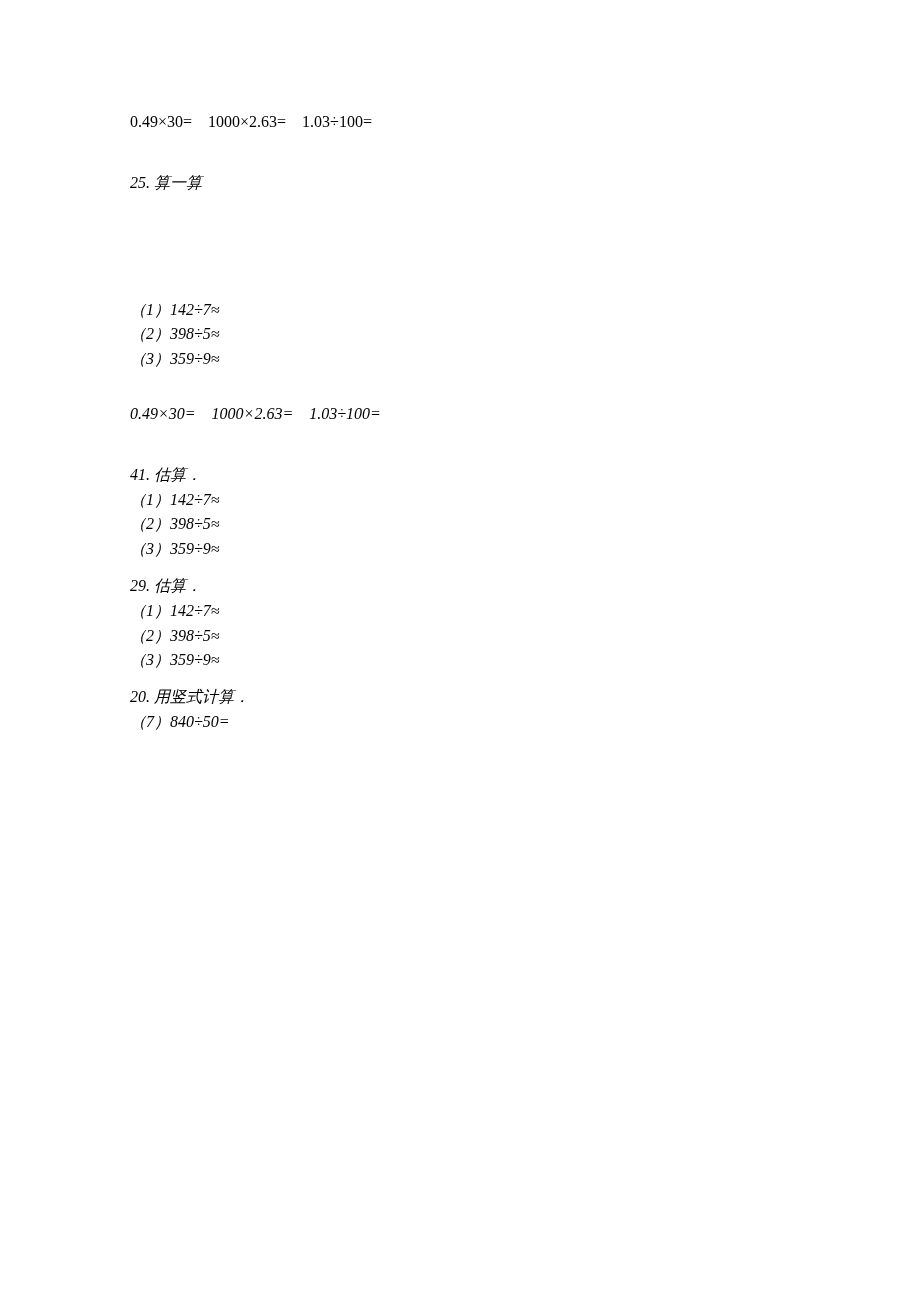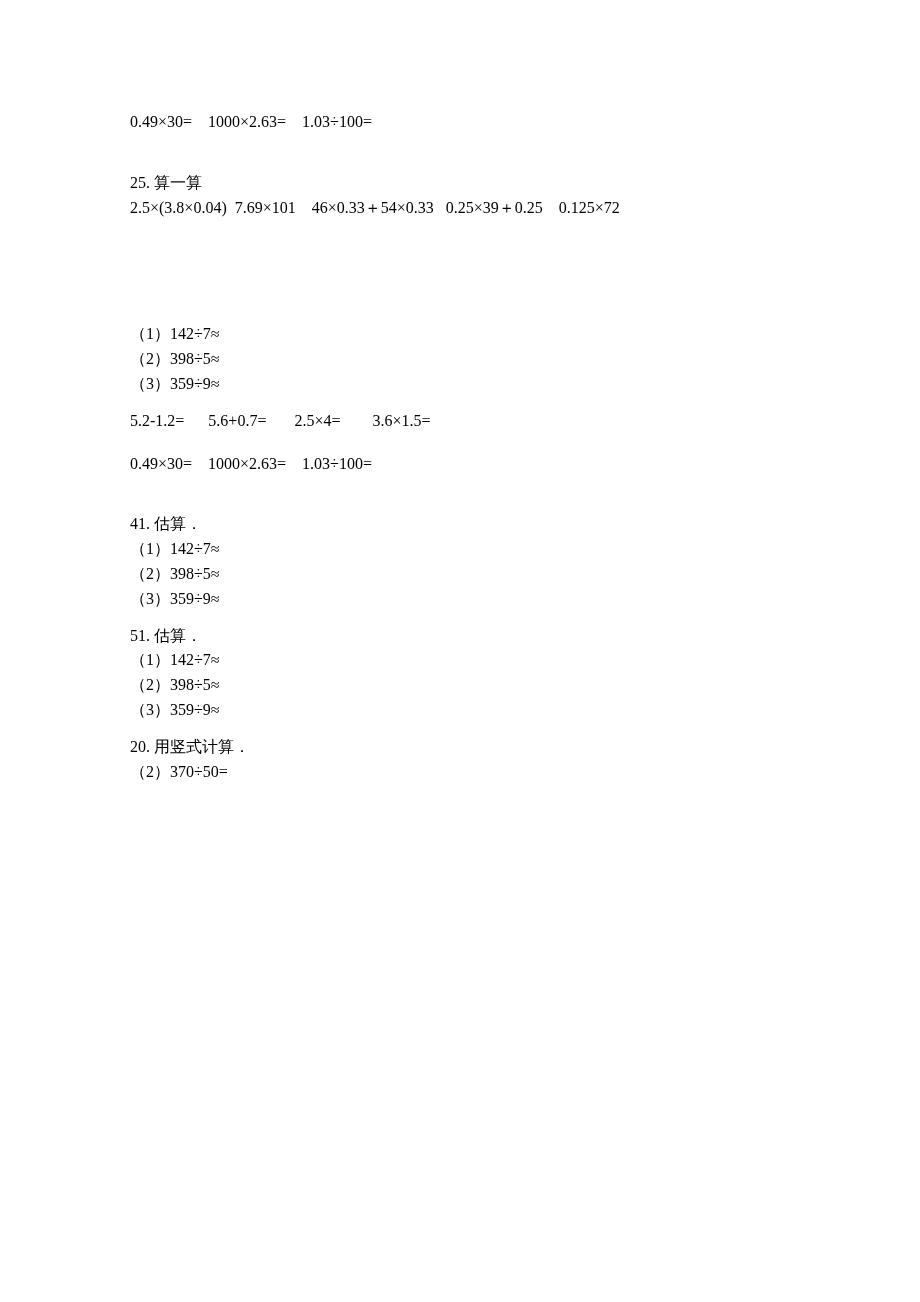--- a/index.html
+++ b/index.html
@@ -15,81 +15,80 @@
     width: 920px;
     min-height: 1302px;
     box-sizing: border-box;
     padding: 110px 130px 0 130px;
   }
   .line {
     white-space: pre;
   }
   .block {
     margin-bottom: 0;
+    font-style: italic;
   }
   .gap-small { height: 6px; }
   .gap-med { height: 30px; }
   .gap-large { height: 72px; }
 </style>
 </head>
 <body>
 
 <div class="page">
 
   <div class="line">0.49×30=    1000×2.63=    1.03÷100=</div>
 
   <div class="gap-med"></div>
   <div class="gap-small"></div>
 
   <div class="block">
     <div class="line">25. 算一算</div>
-    <div class="line">2.5×(3.8×0.04)  7.69×101    46×0.33＋54×0.33   0.25×39＋0.25    0.125×72</div>
   </div>
 
   <div class="gap-large"></div>
   <div class="gap-med"></div>
 
   <div class="block">
     <div class="line">（1）142÷7≈</div>
     <div class="line">（2）398÷5≈</div>
     <div class="line">（3）359÷9≈</div>
   </div>
 
   <div class="gap-small"></div>
   <div class="gap-small"></div>
 
   <div class="block">
-    <div class="line">5.2-1.2=      5.6+0.7=       2.5×4=        3.6×1.5=</div>
     <div class="gap-small"></div>
     <div class="gap-small"></div>
     <div class="gap-small"></div>
     <div class="line">0.49×30=    1000×2.63=    1.03÷100=</div>
   </div>
 
   <div class="gap-med"></div>
   <div class="gap-small"></div>
 
   <div class="block">
     <div class="line">41. 估算．</div>
     <div class="line">（1）142÷7≈</div>
     <div class="line">（2）398÷5≈</div>
     <div class="line">（3）359÷9≈</div>
   </div>
 
   <div class="gap-small"></div>
   <div class="gap-small"></div>
 
   <div class="block">
-    <div class="line">51. 估算．</div>
+    <div class="line">29. 估算．</div>
     <div class="line">（1）142÷7≈</div>
     <div class="line">（2）398÷5≈</div>
     <div class="line">（3）359÷9≈</div>
   </div>
 
   <div class="gap-small"></div>
   <div class="gap-small"></div>
 
   <div class="block">
     <div class="line">20. 用竖式计算．</div>
-    <div class="line">（2）370÷50=</div>
+    <div class="line">（7）840÷50=</div>
   </div>
 
 </div>
 
 </body></html>

